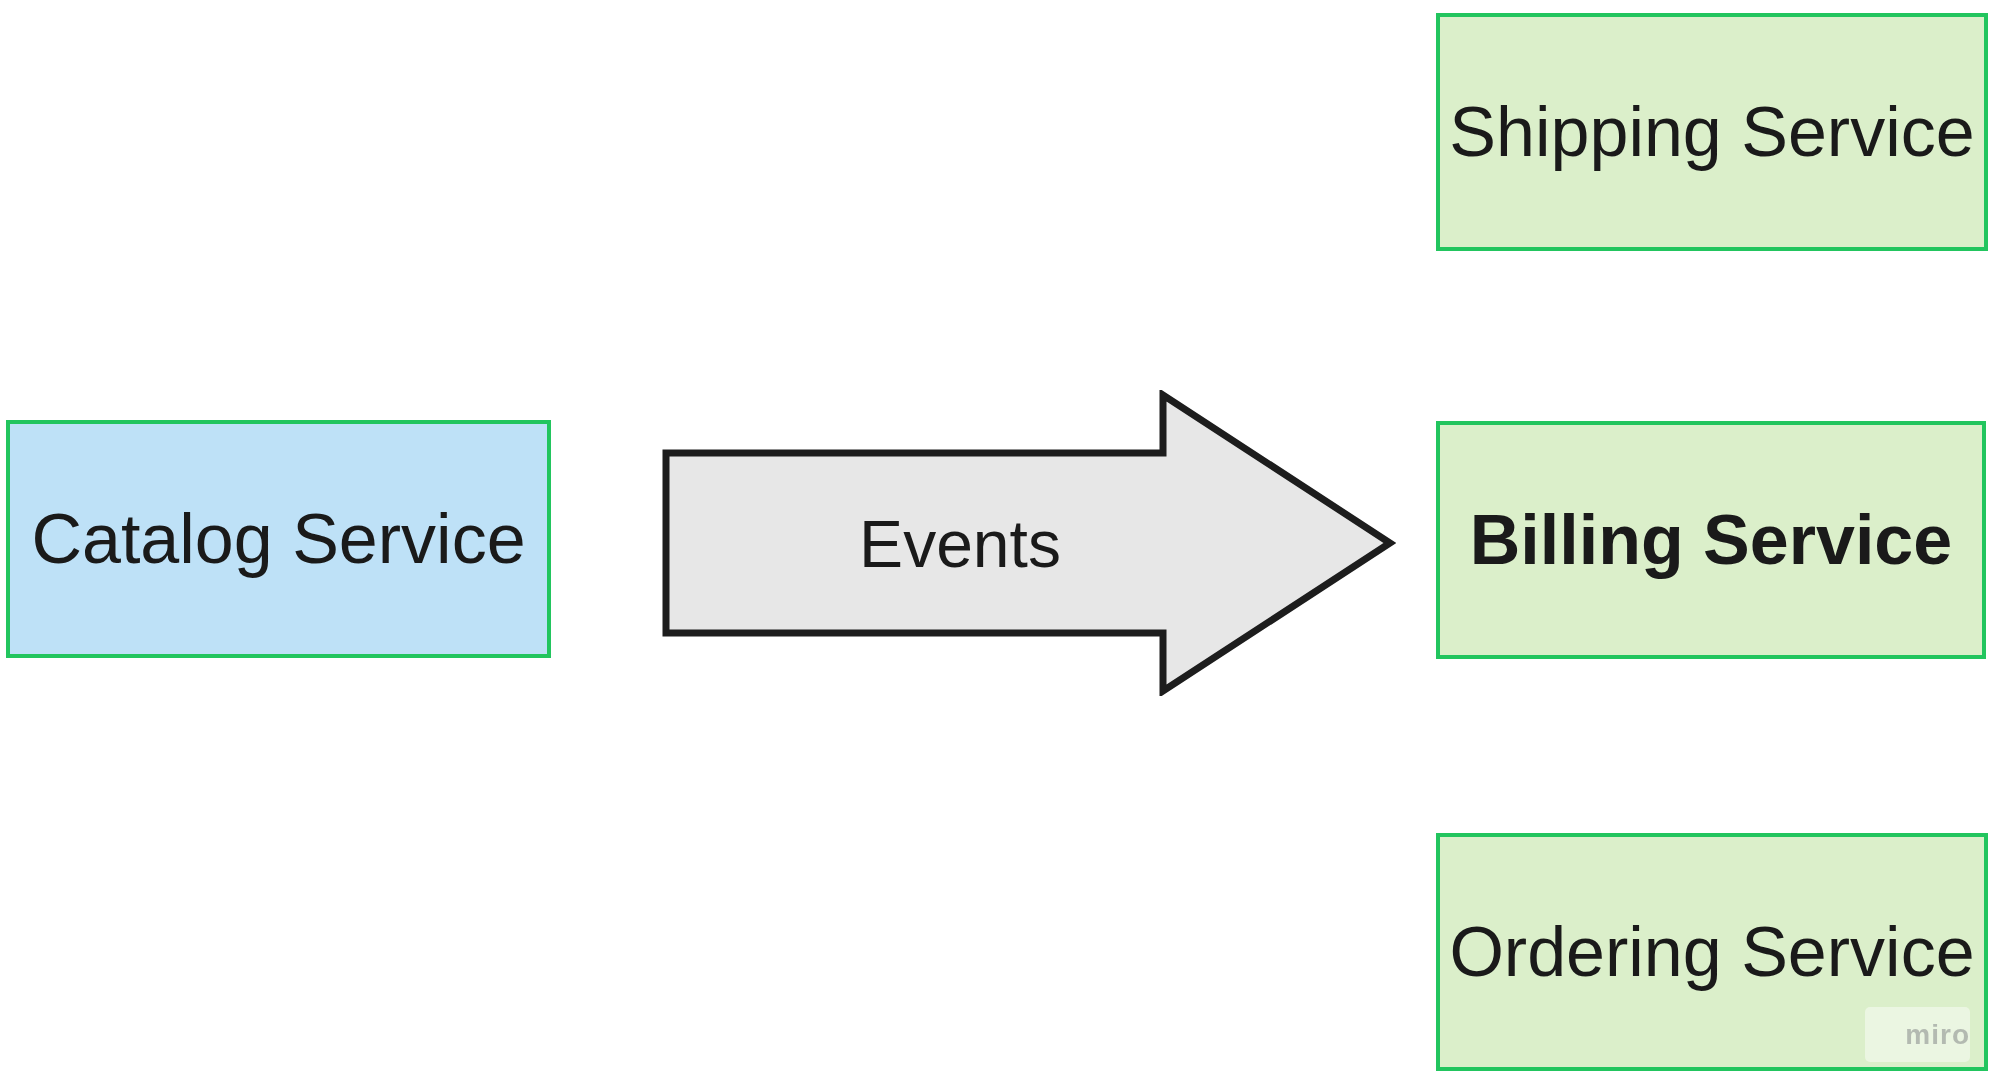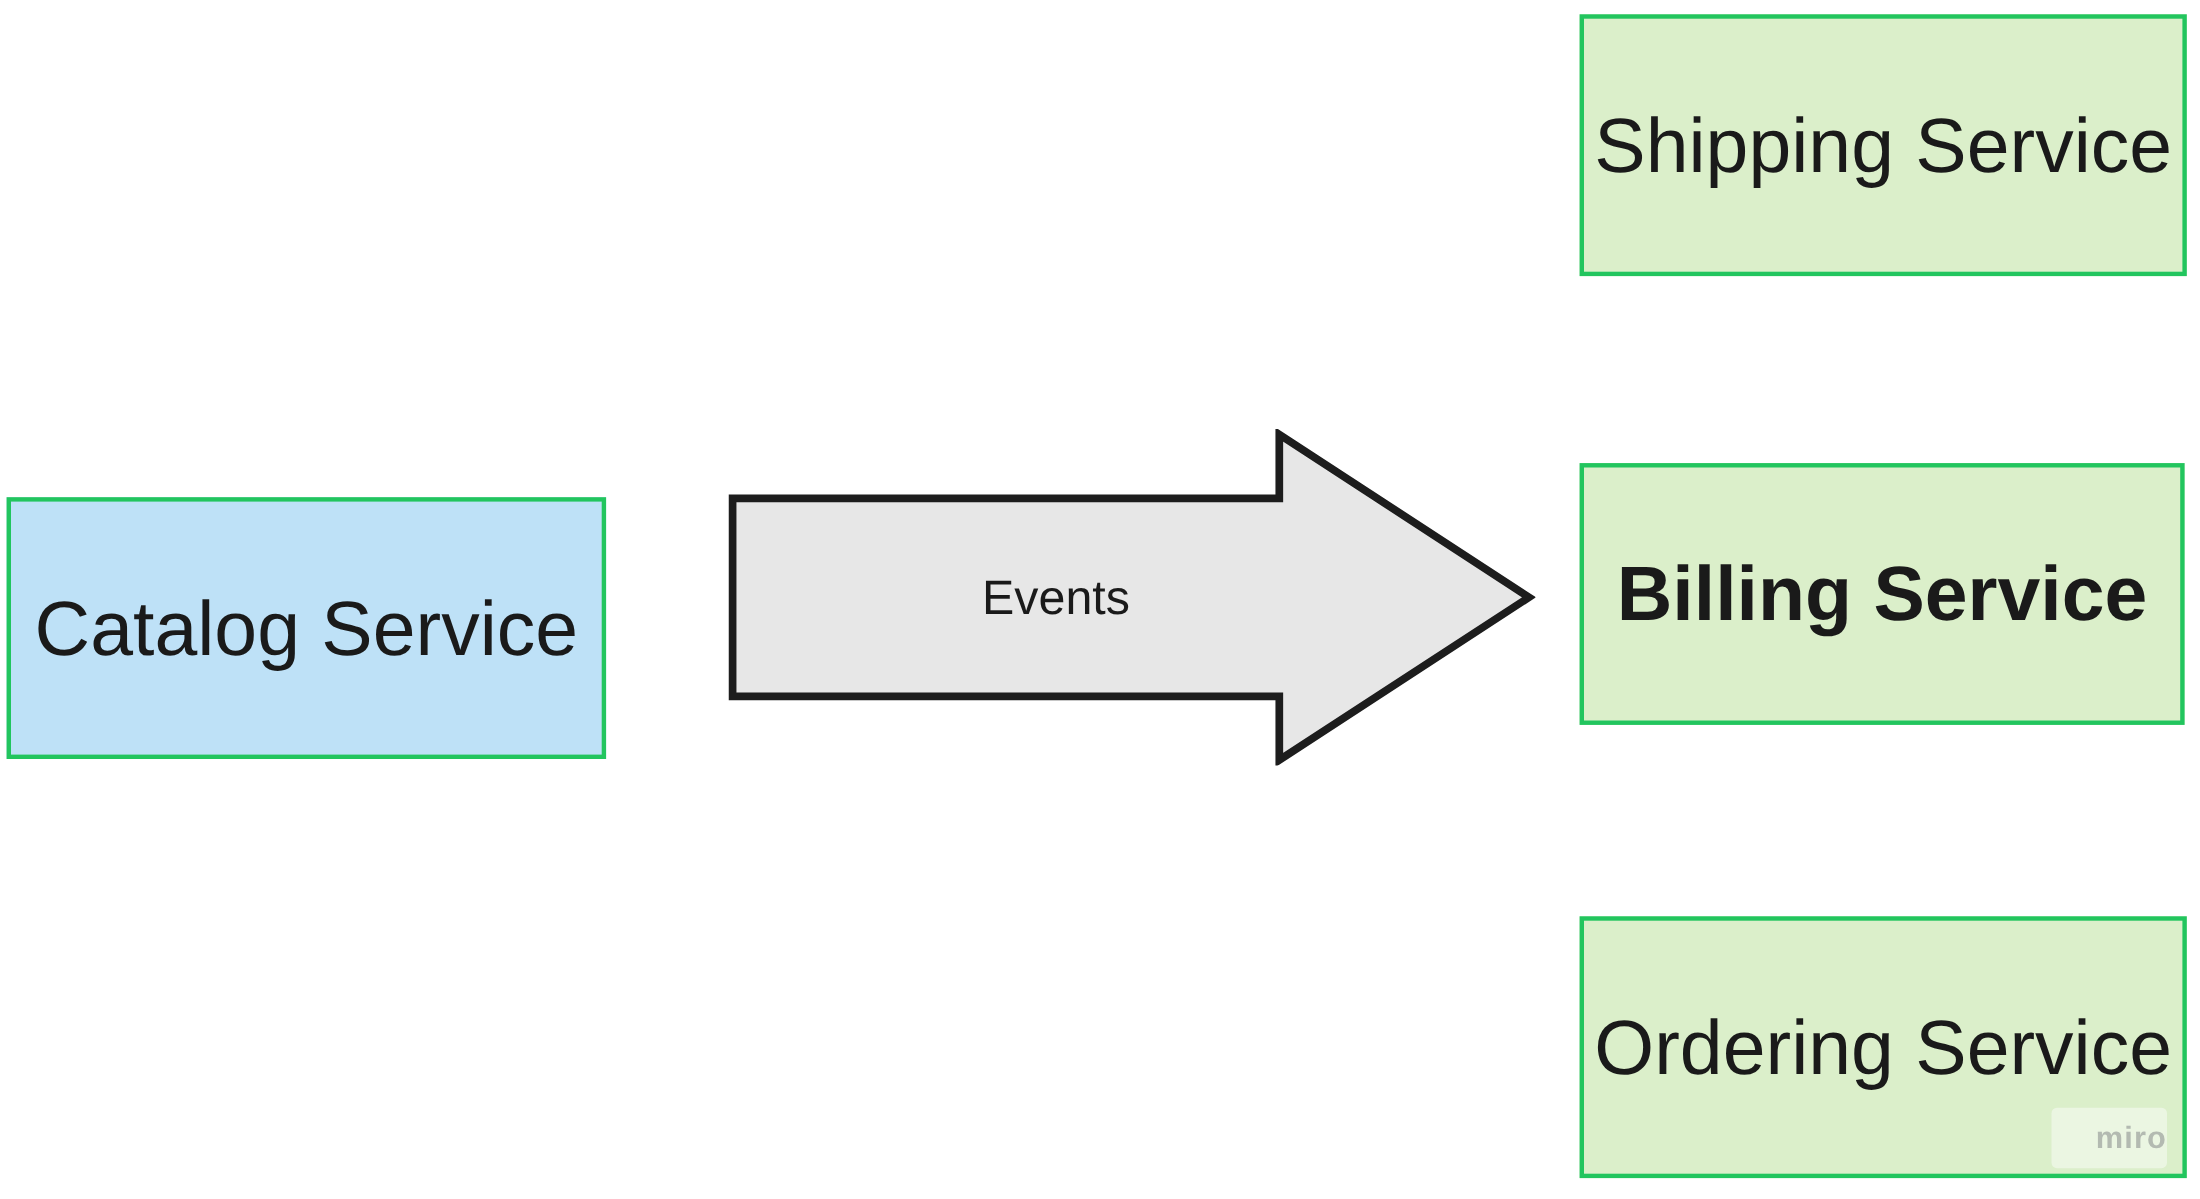--- a/index.html
+++ b/index.html
@@ -23,21 +23,21 @@
     align-items: center;
     justify-content: center;
   }
   .shape-box .label {
     font-size: 70px;
     line-height: 1;
     color: #1A1A1A;
     white-space: nowrap;
     text-align: center;
   }
-  .box-blue { background: #BEE1F7; margin-top: 32px; }
+  .box-blue { background: #BEE1F7; }
   .box-green { background: #DBEFCA; }
 
   #catalog-box  { left: 6px;    top: 420px; width: 545px; height: 238px; }
   #shipping-box { left: 1436px; top: 13px;  width: 552px; height: 238px; }
   #billing-box  { left: 1436px; top: 421px; width: 550px; height: 238px; font-weight: bold; }
   #ordering-box { left: 1436px; top: 833px; width: 552px; height: 238px; }
 
   #arrow-svg {
     position: absolute;
     left: 660px;
@@ -52,21 +52,21 @@
   }
   #arrow-label {
     position: absolute;
     left: 760px;
     top: 453px;
     width: 400px;
     height: 181px;
     display: flex;
     align-items: center;
     justify-content: center;
-    font-size: 44px;
+    font-size: 66px;
     color: #1A1A1A;
     white-space: nowrap;
   }
   #miro-watermark {
     position: absolute;
     left: 1865px;
     top: 1007px;
     width: 105px;
     height: 55px;
     background: rgba(255, 255, 255, 0.45);

